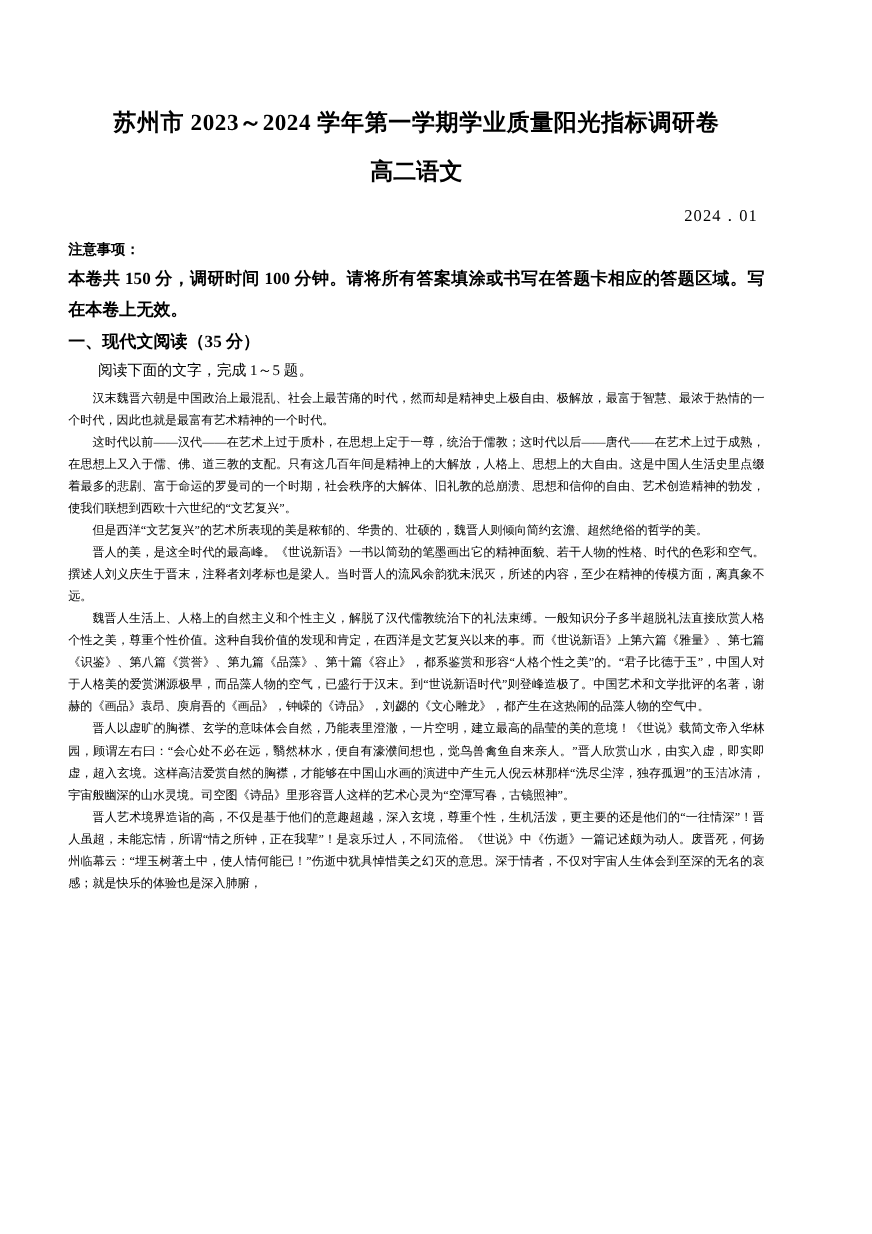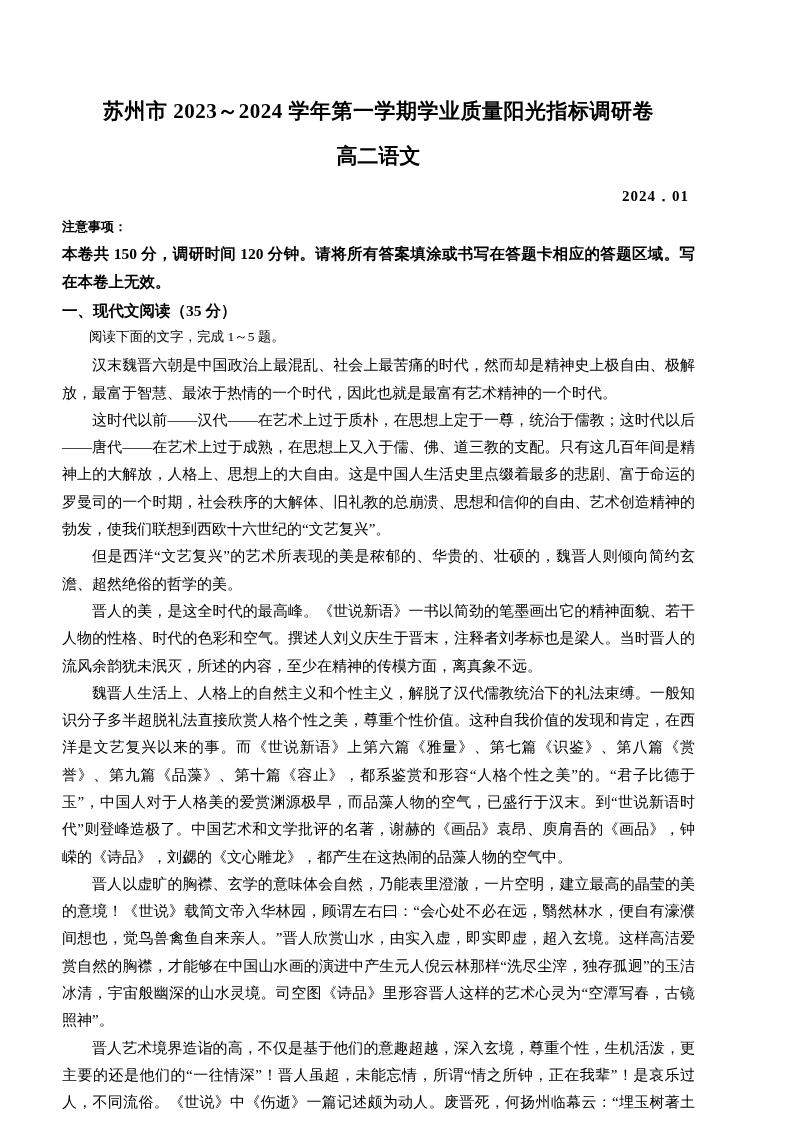--- a/index.html
+++ b/index.html
@@ -31,21 +31,21 @@
   .doc-subtitle {
     text-align: center;
     font-size: 21px;
     font-weight: bold;
     margin: 14px 0 0 0;
     line-height: 1.4;
   }
   .doc-date {
     text-align: right;
     font-size: 15px;
-    font-weight: bold;
+    font-weight: normal;
     margin: 16px 6px 0 0;
     letter-spacing: 1px;
   }
   .notice-head {
     font-size: 13px;
     font-weight: bold;
     margin: 10px 0 0 0;
     line-height: 1.7;
   }
   .notice-body {
@@ -67,21 +67,21 @@
     line-height: 1.8;
     margin: 0;
   }
   .lead {
     font-size: 13.5px;
     line-height: 1.72;
     margin: 0;
     text-indent: 2em;
   }
   .para {
-    font-size: 15px;
+    font-size: 11px;
     line-height: 1.82;
     margin: 0;
     text-indent: 2em;
     text-align: justify;
     text-justify: inter-ideograph;
   }
   .body-block {
     margin-top: 4px;
   }
 </style>
@@ -91,21 +91,21 @@
 <div class="page">
 
   <h1 class="doc-title">苏州市 2023～2024 学年第一学期学业质量阳光指标调研卷</h1>
 
   <h2 class="doc-subtitle">高二语文</h2>
 
   <div class="doc-date">2024．01</div>
 
   <div class="notice-head">注意事项：</div>
 
-  <div class="notice-body">本卷共 150 分，调研时间 120 分钟。请将所有答案填涂或书写在答题卡相应的答题区域。写在本卷上无效。</div>
+  <div class="notice-body">本卷共 150 分，调研时间 100 分钟。请将所有答案填涂或书写在答题卡相应的答题区域。写在本卷上无效。</div>
 
   <div class="section-head">一、现代文阅读（35 分）</div>
 
 
   <div class="lead">阅读下面的文字，完成 1～5 题。</div>
 
   <div class="body-block">
     <p class="para">汉末魏晋六朝是中国政治上最混乱、社会上最苦痛的时代，然而却是精神史上极自由、极解放，最富于智慧、最浓于热情的一个时代，因此也就是最富有艺术精神的一个时代。</p>
     <p class="para">这时代以前——汉代——在艺术上过于质朴，在思想上定于一尊，统治于儒教；这时代以后——唐代——在艺术上过于成熟，在思想上又入于儒、佛、道三教的支配。只有这几百年间是精神上的大解放，人格上、思想上的大自由。这是中国人生活史里点缀着最多的悲剧、富于命运的罗曼司的一个时期，社会秩序的大解体、旧礼教的总崩溃、思想和信仰的自由、艺术创造精神的勃发，使我们联想到西欧十六世纪的“文艺复兴”。</p>
     <p class="para">但是西洋“文艺复兴”的艺术所表现的美是秾郁的、华贵的、壮硕的，魏晋人则倾向简约玄澹、超然绝俗的哲学的美。</p>

